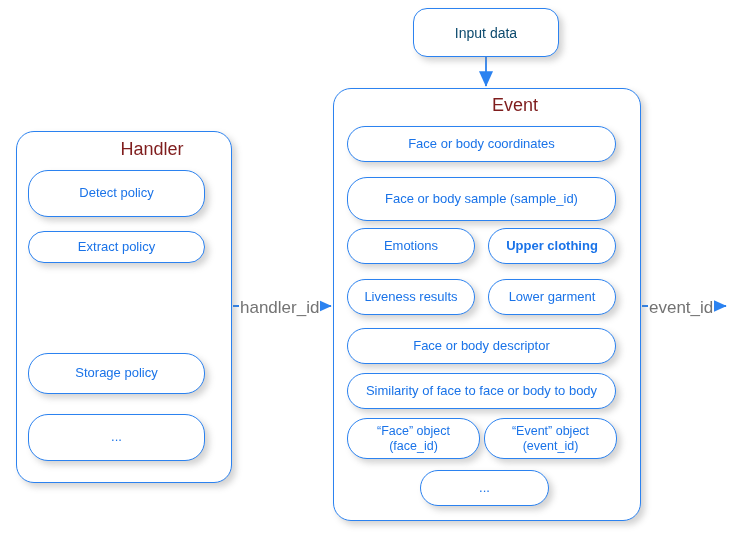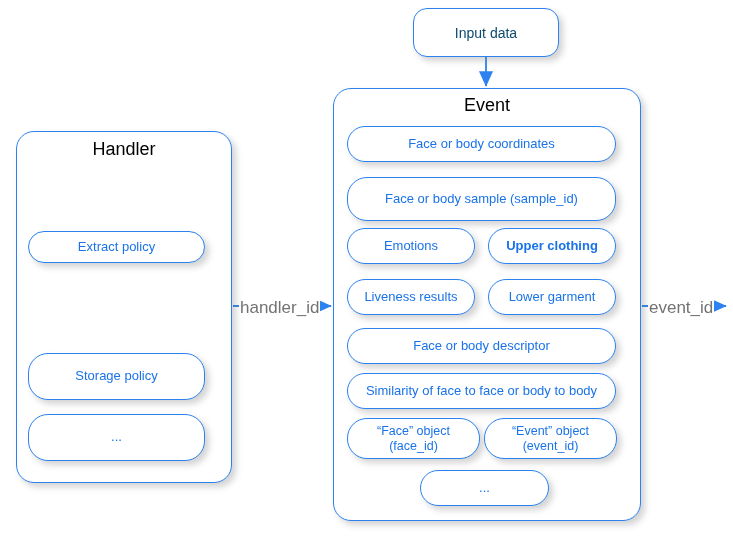--- a/index.html
+++ b/index.html
@@ -46,24 +46,25 @@
     font-size: 13px;
     line-height: 1.15;
     padding: 12px 6px;
   }
   .pill.two-line {
     font-size: 12.5px;
     white-space: pre-line;
   }
   .group-title {
     position: absolute;
-    color: #000000;
+    color: #7f1d1d;
     font-size: 18px;
     text-align: center;
     white-space: nowrap;
+    padding-left: 28px;
   }
   .node-label {
     color: #0c4a6e;
     font-size: 14px;
     white-space: nowrap;
   }
 
   
   .conn-svg {
     position: absolute;
@@ -108,24 +109,27 @@
   <div class="box" style="left:413px; top:8px; width:146px; height:49px;">
     <div style="display:flex;align-items:center;justify-content:center;width:100%;height:100%;">
       <span class="node-label">Input data</span>
     </div>
   </div>
 
   <div class="box container-box" style="left:16px; top:131px; width:216px; height:352px;"></div>
 
   <div class="group-title" style="left:16px; top:139px; width:216px;">Handler</div>
 
+  <div class="pill" style="left:28px; top:170px; width:177px; height:47px;">
+    <span>Detect policy</span>
+  </div>
   <div class="pill" style="left:28px; top:231px; width:177px; height:32px;">
     <span>Extract policy</span>
   </div>
-  <div class="pill" style="left:28px; top:353px; width:177px; height:47px;">
+  <div class="pill" style="left:28px; top:353px; width:177px; height:41px;">
     <span>Storage policy</span>
   </div>
   <div class="pill" style="left:28px; top:414px; width:177px; height:47px;">
     <span>...</span>
   </div>
 
   <div class="box container-box" style="left:333px; top:88px; width:308px; height:433px;"></div>
 
   <div class="group-title" style="left:333px; top:95px; width:308px;">Event</div>
 

